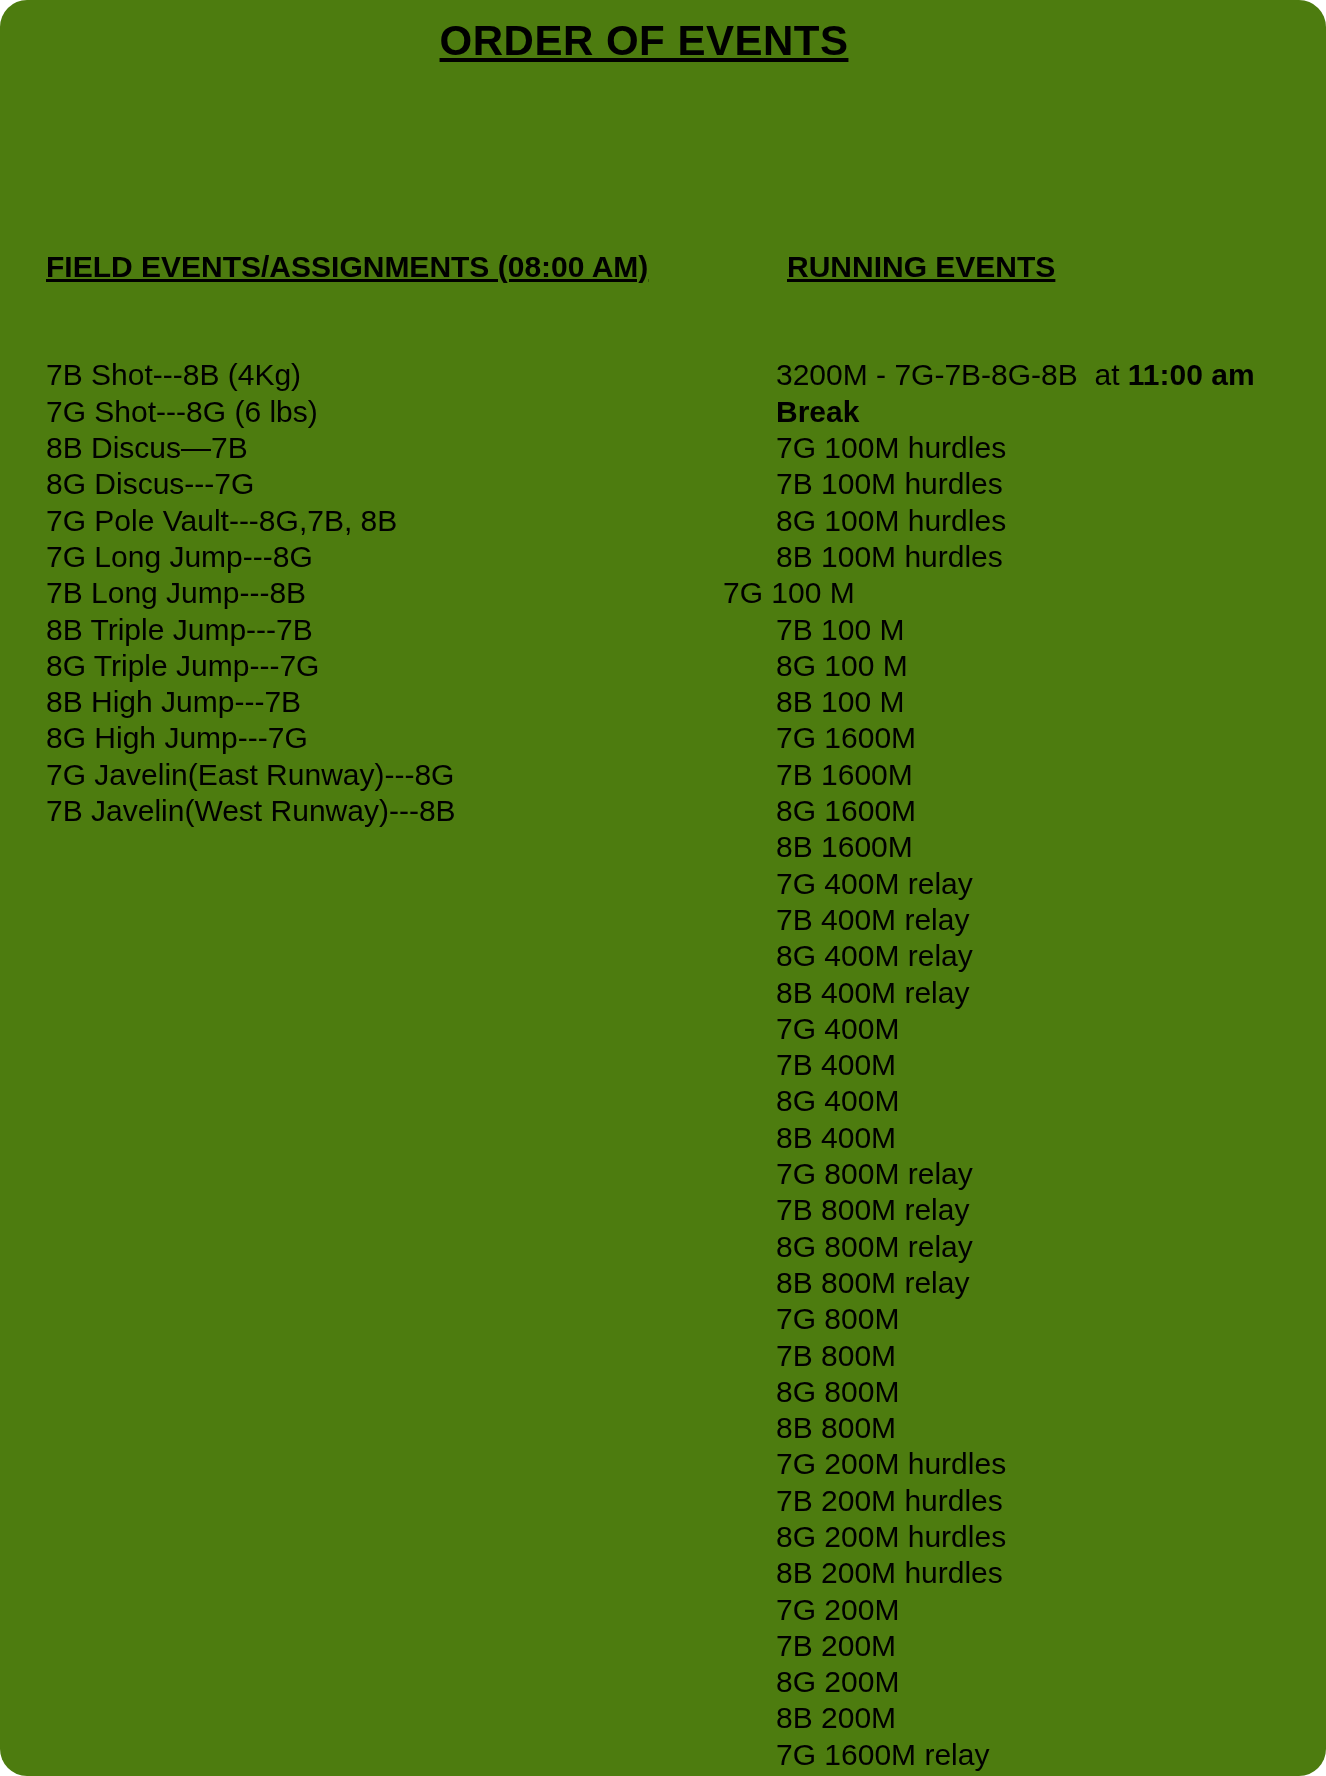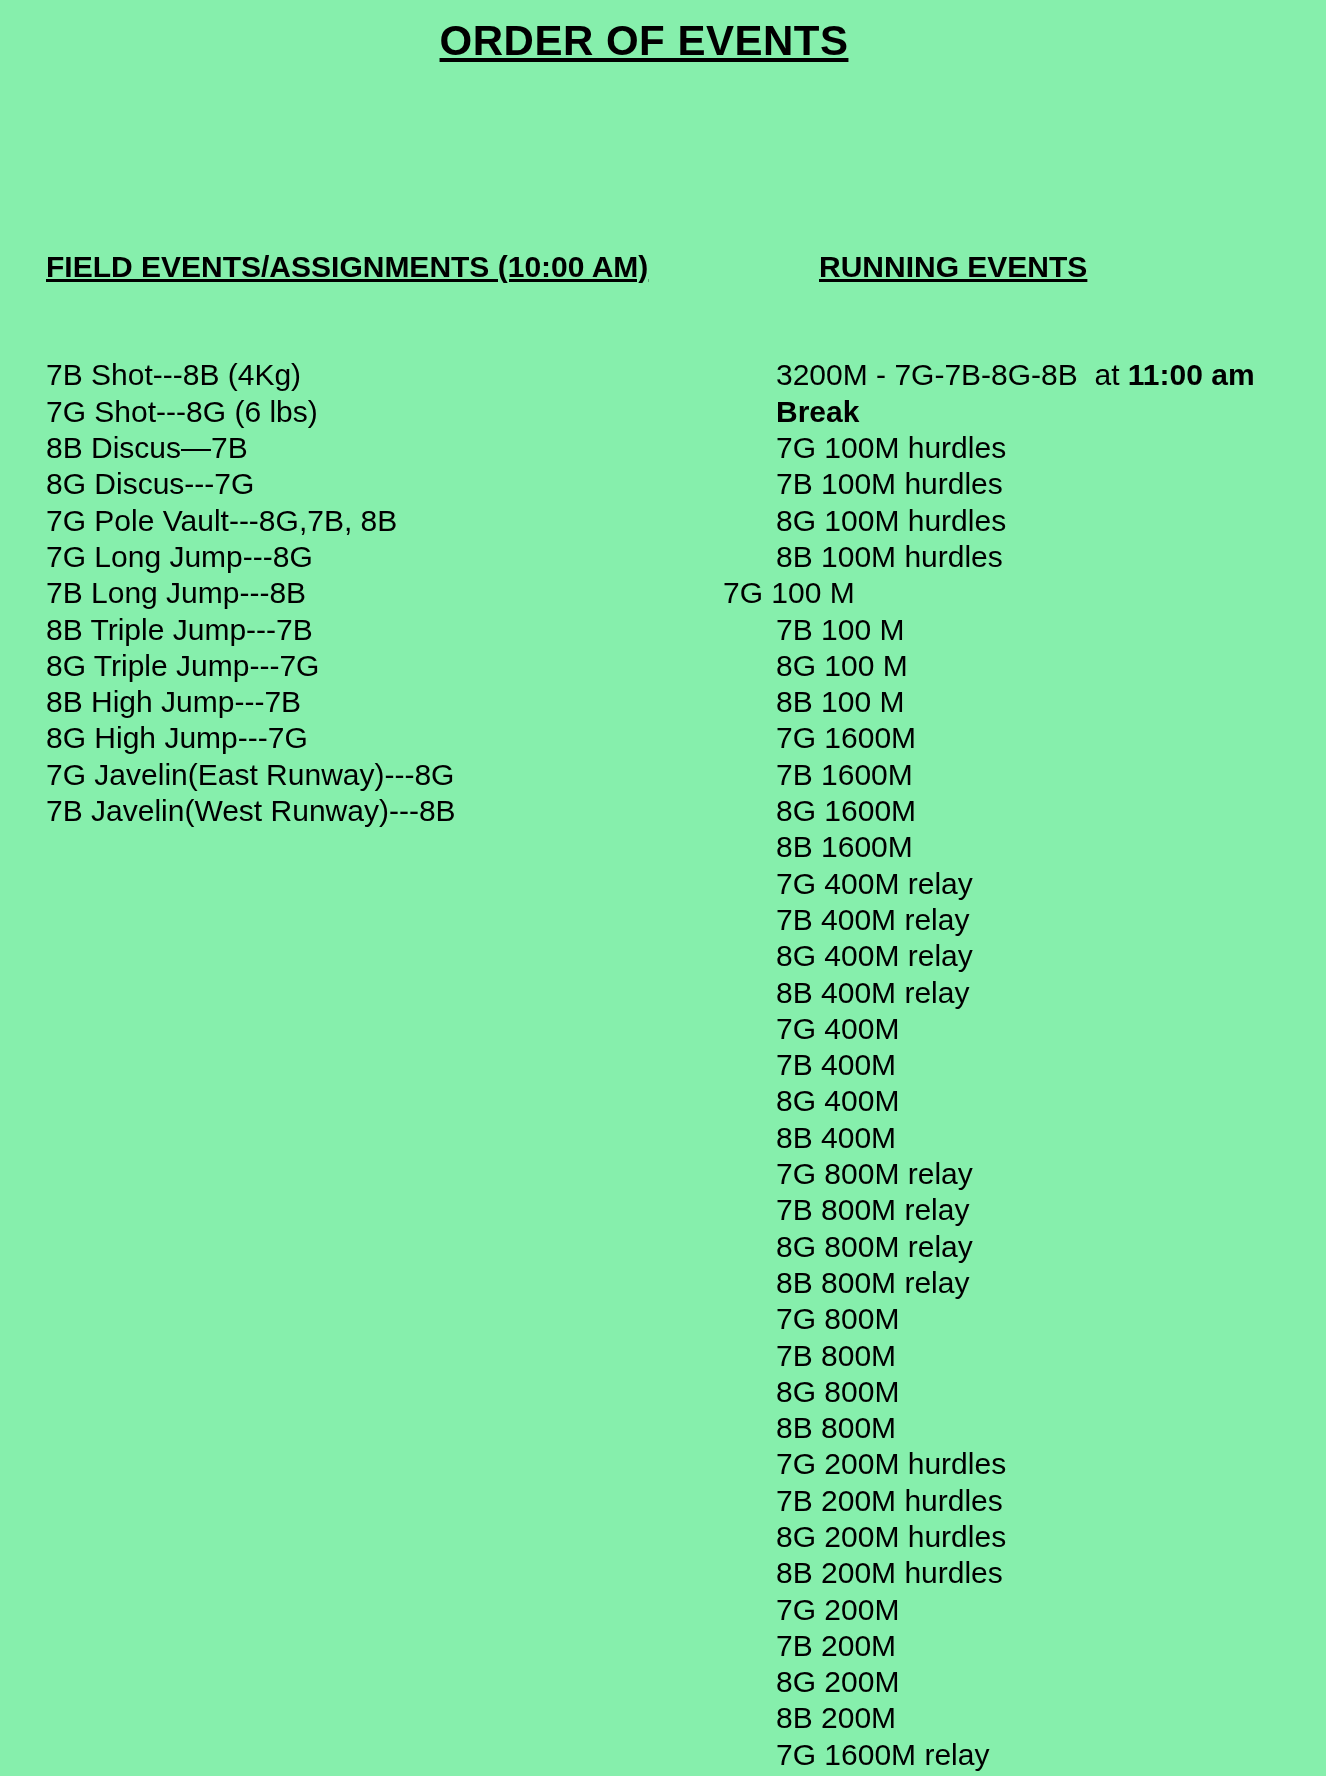--- a/index.html
+++ b/index.html
@@ -8,21 +8,22 @@
     height: 1776px;
     background: #ffffff;
     color: #000000;
     font-family: "Liberation Sans", sans-serif;
   }
   .page {
     position: relative;
     width: 1326px;
     height: 1776px;
     overflow: hidden;
-    background: #86efac;
+    background: #4d7c0f;
+    border-radius: 27px;
   }
   .title {
     position: absolute;
     top: 16px;
     left: 0;
     width: 1288px;
     text-align: center;
     font-size: 42px;
     line-height: 1.2;
     font-weight: 700;
@@ -40,33 +41,33 @@
     white-space: pre;
   }
   .col-left  { left: 46px; }
   .col-right { left: 723px; }
   .hdr {
     font-weight: 700;
     text-decoration: underline;
     text-decoration-thickness: 3px;
     text-underline-offset: 2px;
   }
-  .hdr-indent { margin-left: 96px; }
+  .hdr-indent { margin-left: 64px; }
   .line.indent { margin-left: 53px; }
   .bold { font-weight: 700; }
 </style>
 </head>
 <body>
 
 <div class="page">
 
   <div class="title">ORDER OF EVENTS</div>
 
   <div class="col col-left">
-    <div class="hdr">FIELD EVENTS/ASSIGNMENTS (10:00 AM)</div>
+    <div class="hdr">FIELD EVENTS/ASSIGNMENTS (08:00 AM)</div>
     <div><div class="line">7B Shot---8B (4Kg)</div><div class="line">7G Shot---8G (6 lbs)</div><div class="line">8B Discus—7B</div><div class="line">8G Discus---7G</div><div class="line">7G Pole Vault---8G,7B, 8B</div><div class="line">7G Long Jump---8G</div><div class="line">7B Long Jump---8B</div><div class="line">8B Triple Jump---7B</div><div class="line">8G Triple Jump---7G</div><div class="line">8B High Jump---7B</div><div class="line">8G High Jump---7G</div><div class="line">7G Javelin(East Runway)---8G</div><div class="line">7B Javelin(West Runway)---8B</div></div>
   </div>
 
   <div class="col col-right">
     <div class="hdr hdr-indent">RUNNING EVENTS</div>
     <div><div class="line indent"><span>3200M - 7G-7B-8G-8B  at </span><span class="bold">11:00 am</span></div><div class="line indent bold"><span>Break</span></div><div class="line indent"><span>7G 100M hurdles</span></div><div class="line indent"><span>7B 100M hurdles</span></div><div class="line indent"><span>8G 100M hurdles</span></div><div class="line indent"><span>8B 100M hurdles</span></div><div class="line"><span>7G 100 M</span></div><div class="line indent"><span>7B 100 M</span></div><div class="line indent"><span>8G 100 M</span></div><div class="line indent"><span>8B 100 M</span></div><div class="line indent"><span>7G 1600M</span></div><div class="line indent"><span>7B 1600M</span></div><div class="line indent"><span>8G 1600M</span></div><div class="line indent"><span>8B 1600M</span></div><div class="line indent"><span>7G 400M relay</span></div><div class="line indent"><span>7B 400M relay</span></div><div class="line indent"><span>8G 400M relay</span></div><div class="line indent"><span>8B 400M relay</span></div><div class="line indent"><span>7G 400M</span></div><div class="line indent"><span>7B 400M</span></div><div class="line indent"><span>8G 400M</span></div><div class="line indent"><span>8B 400M</span></div><div class="line indent"><span>7G 800M relay</span></div><div class="line indent"><span>7B 800M relay</span></div><div class="line indent"><span>8G 800M relay</span></div><div class="line indent"><span>8B 800M relay</span></div><div class="line indent"><span>7G 800M</span></div><div class="line indent"><span>7B 800M</span></div><div class="line indent"><span>8G 800M</span></div><div class="line indent"><span>8B 800M</span></div><div class="line indent"><span>7G 200M hurdles</span></div><div class="line indent"><span>7B 200M hurdles</span></div><div class="line indent"><span>8G 200M hurdles</span></div><div class="line indent"><span>8B 200M hurdles</span></div><div class="line indent"><span>7G 200M</span></div><div class="line indent"><span>7B 200M</span></div><div class="line indent"><span>8G 200M</span></div><div class="line indent"><span>8B 200M</span></div><div class="line indent"><span>7G 1600M relay</span></div><div class="line indent"><span>7B 1600M relay</span></div></div>
   </div>
 
 </div>
 

